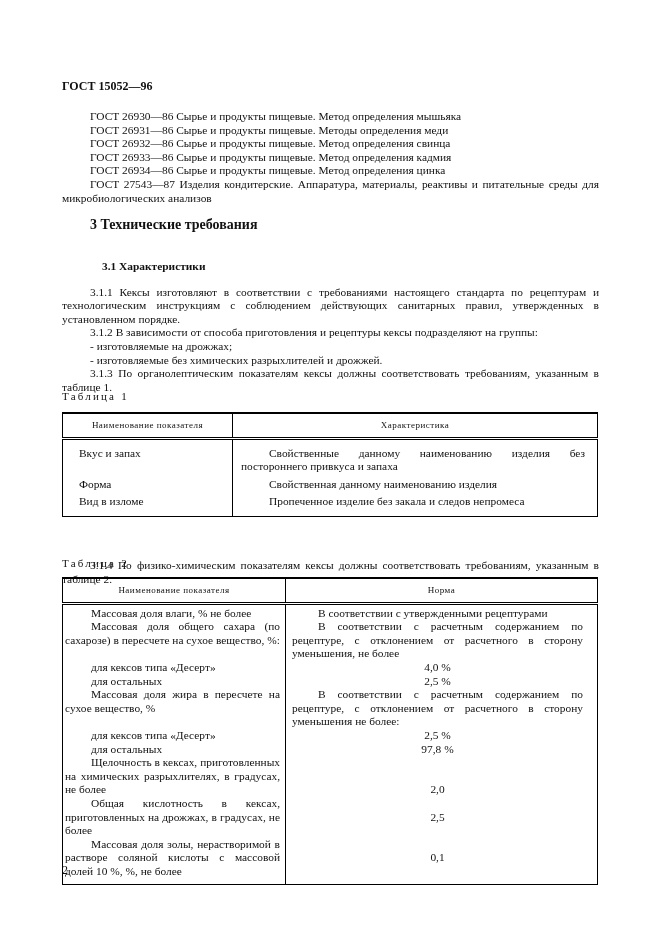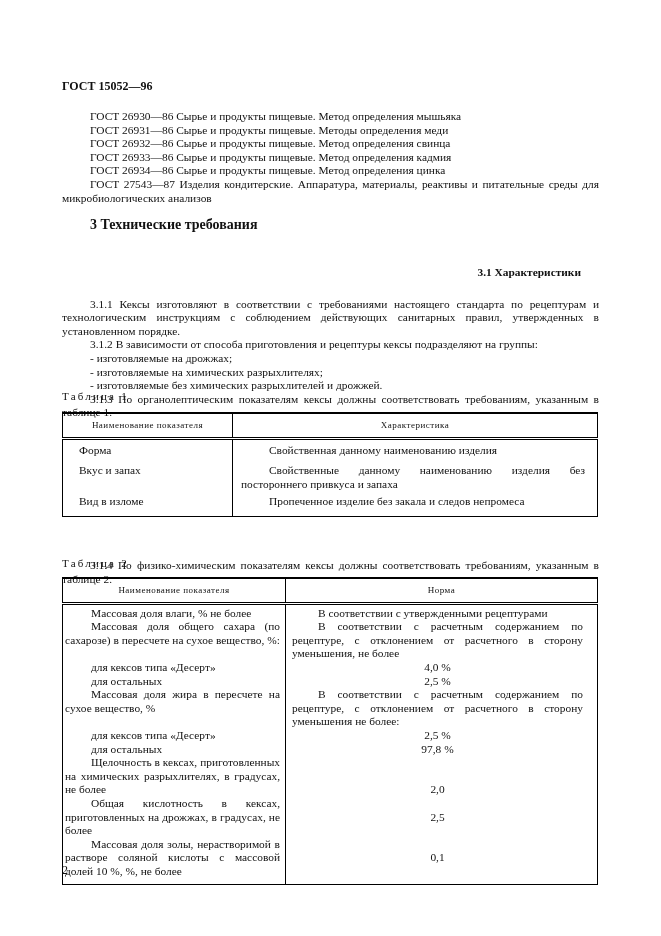--- a/index.html
+++ b/index.html
@@ -15,21 +15,21 @@
       position: absolute; left: 62px; top: 68px;
       font-weight: bold; font-size: 12px;
     }
     .refs { position: absolute; left: 62px; top: 98px; width: 537px; }
     .p { text-indent: 28px; margin: 0; text-align: justify; }
     .h2 {
       position: absolute; left: 90px; top: 206px;
       font-weight: bold; font-size: 14px;
     }
     .body1 { position: absolute; left: 62px; top: 236px; width: 537px; }
-    .h3 { font-weight: bold; margin: 18px; text-indent: 28px; text-align: right; }
+    .h3 { font-weight: bold; margin: 12px; text-indent: 28px; }
     .table-label {
       position: absolute; left: 62px; font-size: 11px; letter-spacing: 2.2px;
     }
     table { border-collapse: collapse; position: absolute; left: 62px; width: 536px; }
     .t1 { top: 400px; }
     .t1 { border-top: 2px solid #000; border-bottom: 1.5px solid #000; }
     .t1 td, .t1 th { vertical-align: top; }
     .t1 th {
       font-weight: normal; font-size: 9px; letter-spacing: 0.5px;
       padding: 5px 0 4px 0; text-align: center;
@@ -75,40 +75,39 @@
     <p class="p">ГОСТ 27543—87 Изделия кондитерские. Аппаратура, материалы, реактивы и питательные среды для микробиологических анализов</p>
   </div>
 
   <div class="h2">3 Технические требования</div>
 
   <div class="body1">
     <p class="h3">3.1 Характеристики</p>
     <p class="p">3.1.1 Кексы изготовляют в соответствии с требованиями настоящего стандарта по рецептурам и технологическим инструкциям с соблюдением действующих санитарных правил, утвержденных в установленном порядке.</p>
     <p class="p">3.1.2 В зависимости от способа приготовления и рецептуры  кексы подразделяют на  группы:</p>
     <p class="p">- изготовляемые на дрожжах;</p>
-    <p class="p">- изготовляемые на химических разрыхлителях;</p>
     <p class="p">- изготовляемые без химических разрыхлителей и дрожжей.</p>
     <p class="p">3.1.3 По органолептическим показателям кексы должны соответствовать требованиям, указанным в таблице 1.</p>
   </div>
 
   <div class="table-label" style="top:378px;">Таблица 1</div>
 
   <table class="t1">
     <tbody>
         <tr>
       <th class="c1">Наименование показателя</th>
       <th class="c2">Характеристика</th>
     </tr>
     <tr>
+      <td class="c1" style="padding-top:7px;">Вкус и запах</td>
+      <td class="c2" style="padding-top:7px;">Свойственные данному наименованию изделия  без постороннего привкуса и запаха</td>
+    </tr>
+    <tr>
       <td class="c1" style="padding-top:4px;">Форма</td>
       <td class="c2" style="padding-top:4px;">Свойственная данному наименованию изделия</td>
-    </tr>
-    <tr>
-      <td class="c1" style="padding-top:7px;">Вкус и запах</td>
-      <td class="c2" style="padding-top:7px;">Свойственные данному наименованию изделия  без постороннего привкуса и запаха</td>
     </tr>
     <tr class="last">
       <td class="c1" style="padding-top:4px;">Вид в изломе</td>
       <td class="c2" style="padding-top:4px;">Пропеченное изделие без закала и следов непромеса</td>
     </tr>
   </tbody>
     </table>
 
   <div class="body2">
     <p class="p">3.1.4 По физико-химическим показателям кексы должны соответствовать требованиям, указанным в таблице 2.</p>

